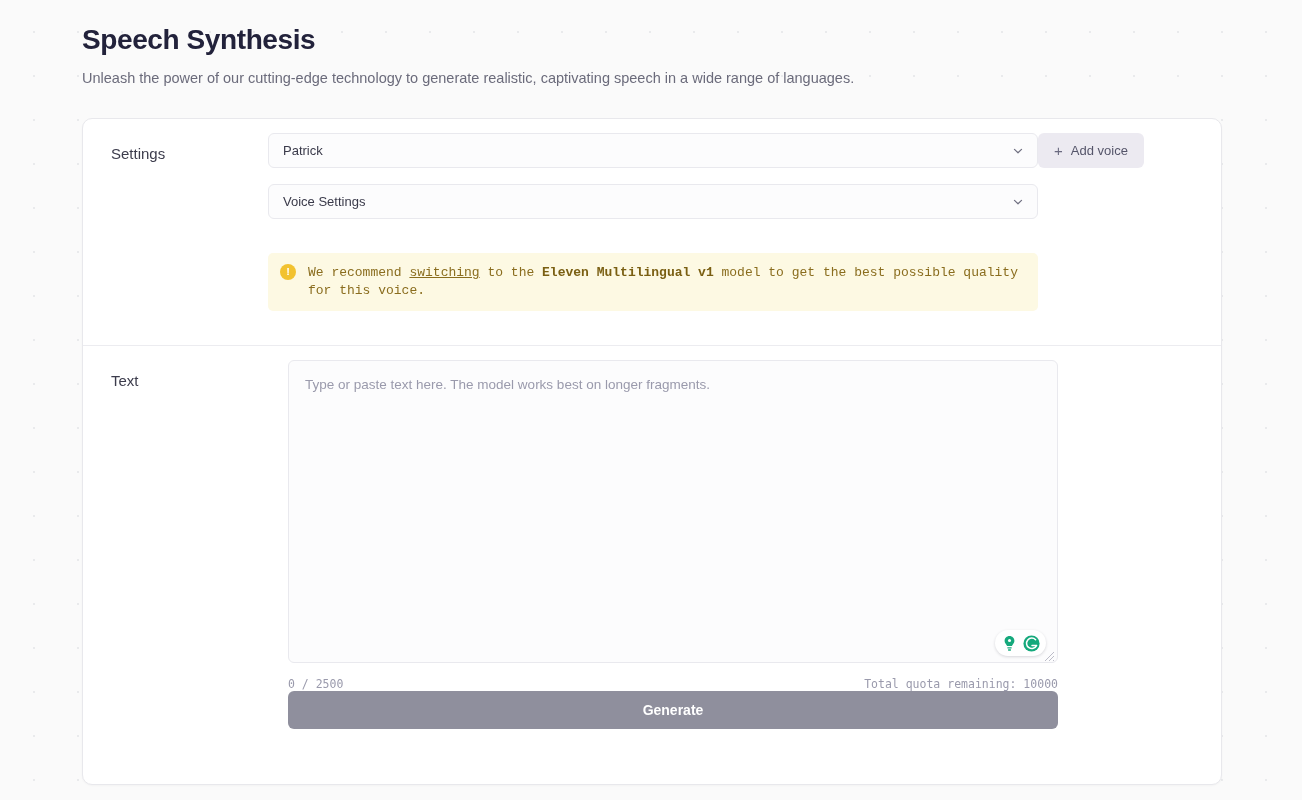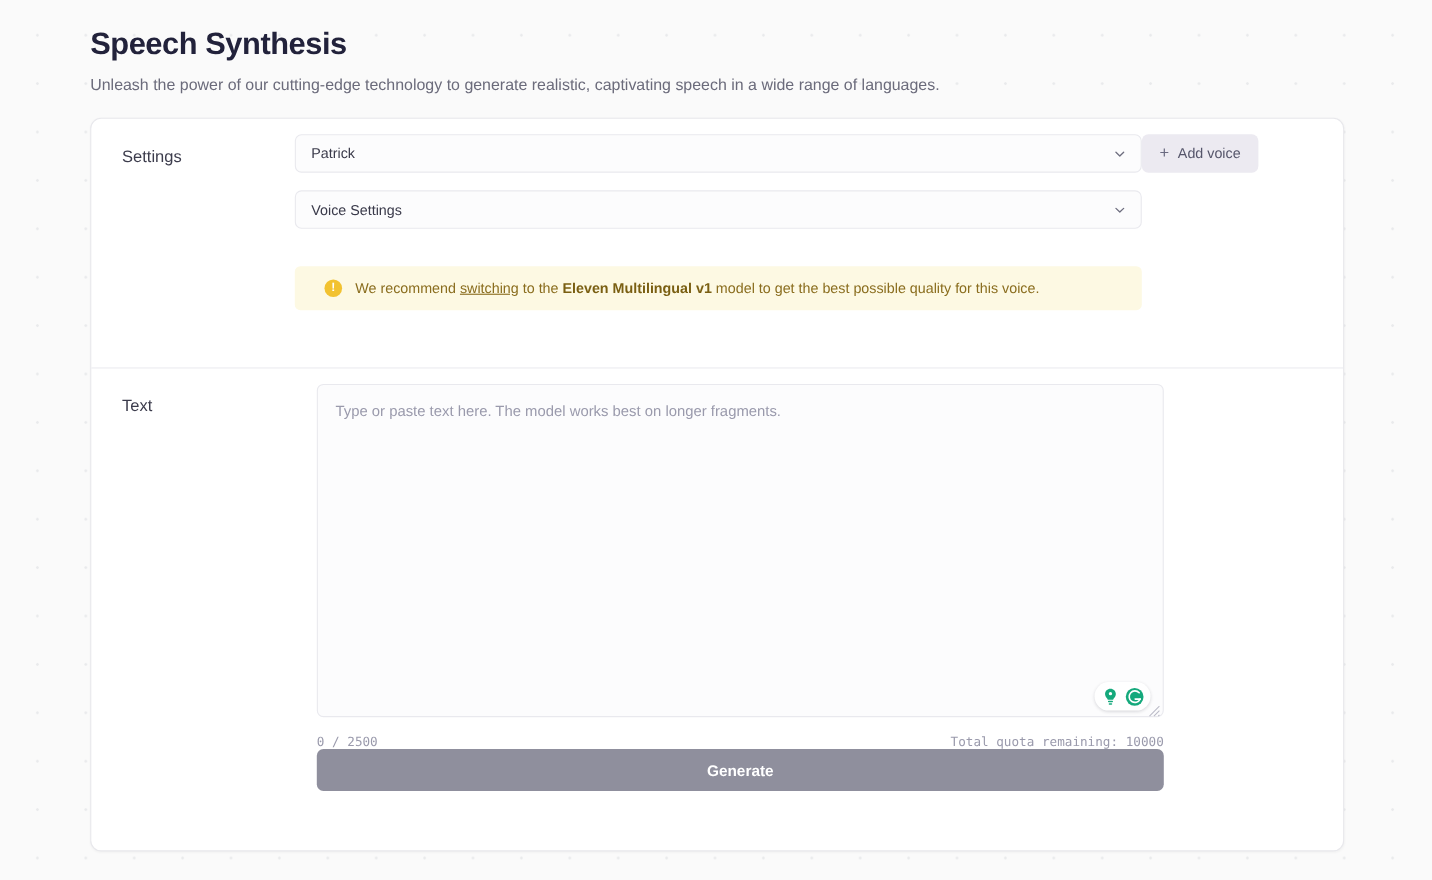--- a/index.html
+++ b/index.html
@@ -40,21 +40,21 @@
     margin-top: 10px;
     font-size: 14.5px;
     color: #6b6b7b;
     line-height: 20px;
   }
 
   
   .card {
     position: absolute;
     left: 82px;
-    top: 107px;
+    top: 118px;
     width: 1140px;
     height: 667px;
     background: #ffffff;
     border: 1px solid #e8e8ec;
     border-radius: 10px;
     box-shadow: 0 1px 2px rgba(16,16,40,0.03);
   }
 
   .section {
     display: flex;
@@ -140,25 +140,26 @@
     font-weight: 400;
   }
 
   .field-gap { height: 16px; }
 
   
   .warning-banner {
     margin-top: 18px;
     background: #fdf9e3;
     border-radius: 5px;
-    padding: 11px 27px;
-    display: flex;
-    align-items: center;
+    padding: 11px 12px;
+    display: flex;
+    align-items: flex-start;
     gap: 12px;
     width: 770px;
+    font-family: Liberation Mono, monospace;
   }
   .warn-icon {
     flex: 0 0 16px;
     width: 16px;
     height: 16px;
     border-radius: 50%;
     background: #f2c230;
     position: relative;
   }
   .warn-icon::after {

